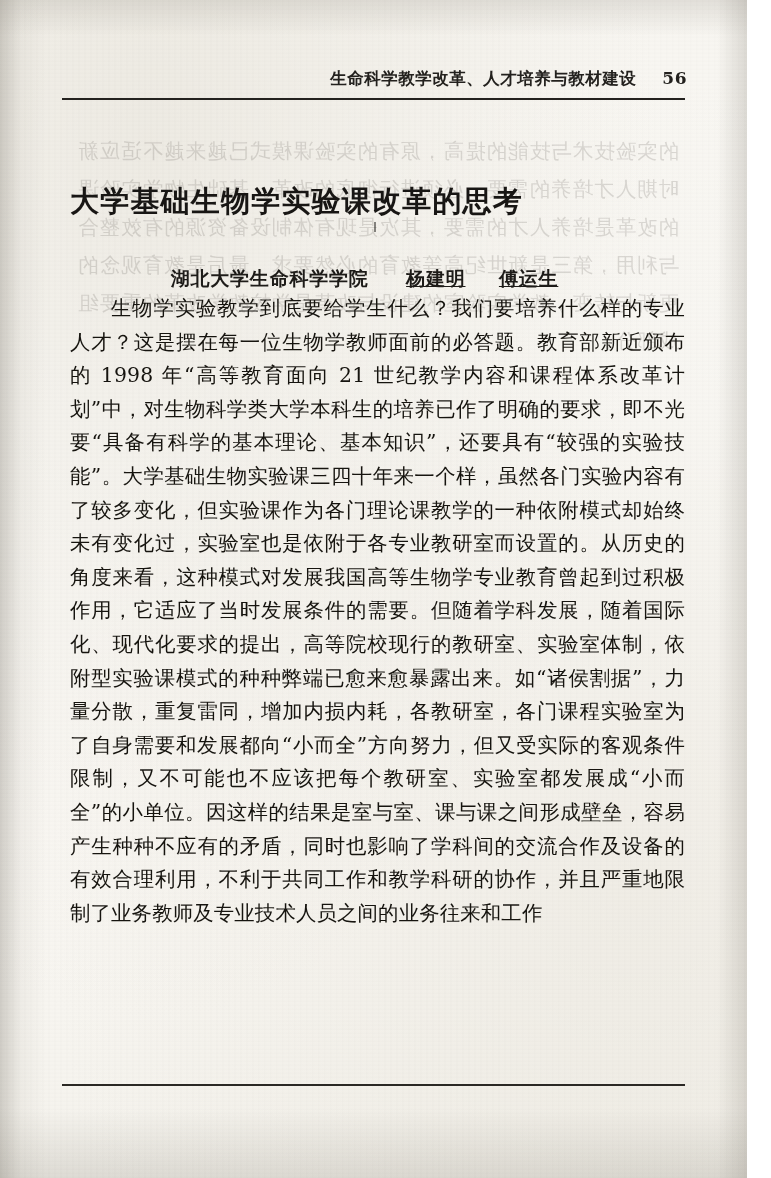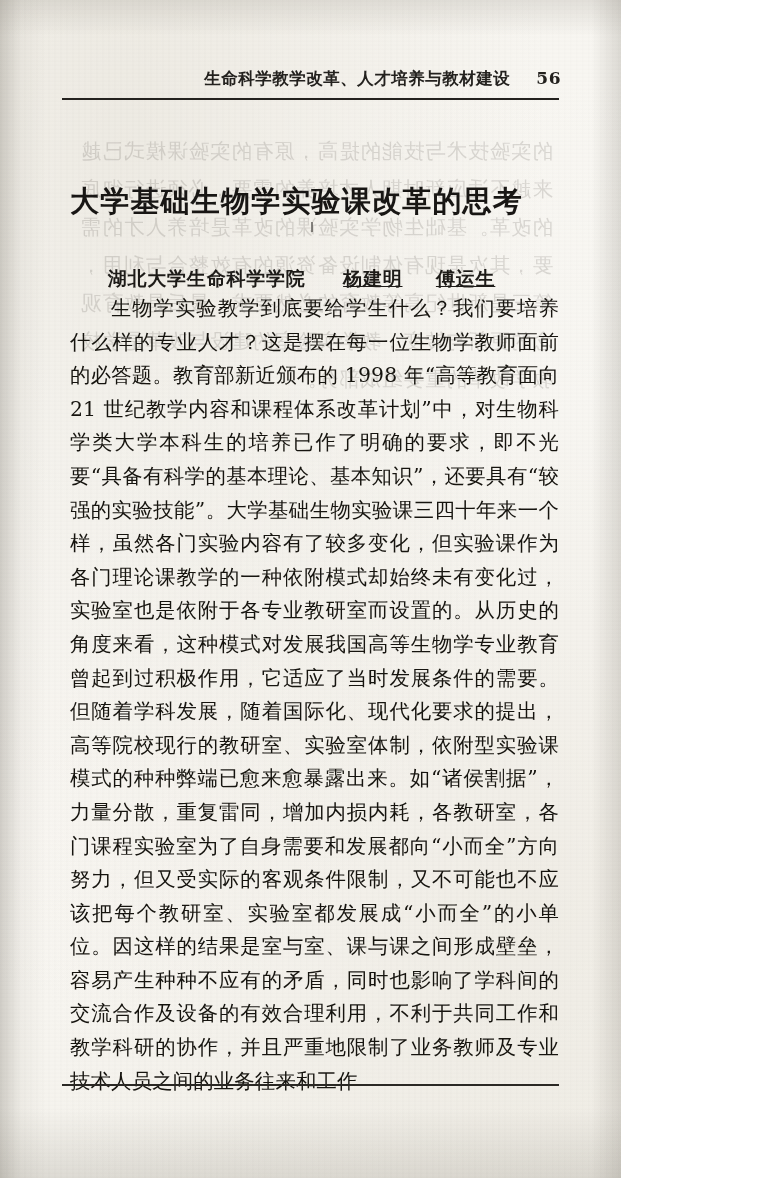--- a/index.html
+++ b/index.html
@@ -8,21 +8,21 @@
     background: #ffffff;
   }
   body {
     width: 771px;
     height: 1178px;
     font-family: "DejaVu Serif", serif;
     overflow: hidden;
   }
   .page {
     position: relative;
-    width: 621px;
+    width: 747px;
     height: 1178px;
     background: #fbfaf7;
     background-image:
       radial-gradient(ellipse at 20% 12%, rgba(228,224,214,0.55) 0%, rgba(251,250,247,0) 60%),
       radial-gradient(ellipse at 85% 75%, rgba(230,226,216,0.5) 0%, rgba(251,250,247,0) 65%),
       linear-gradient(180deg, #f7f5f0 0%, #fcfbf8 35%, #faf8f4 70%, #f4f2ec 100%);
     overflow: hidden;
   }
   .paper-noise {
     position: absolute;

